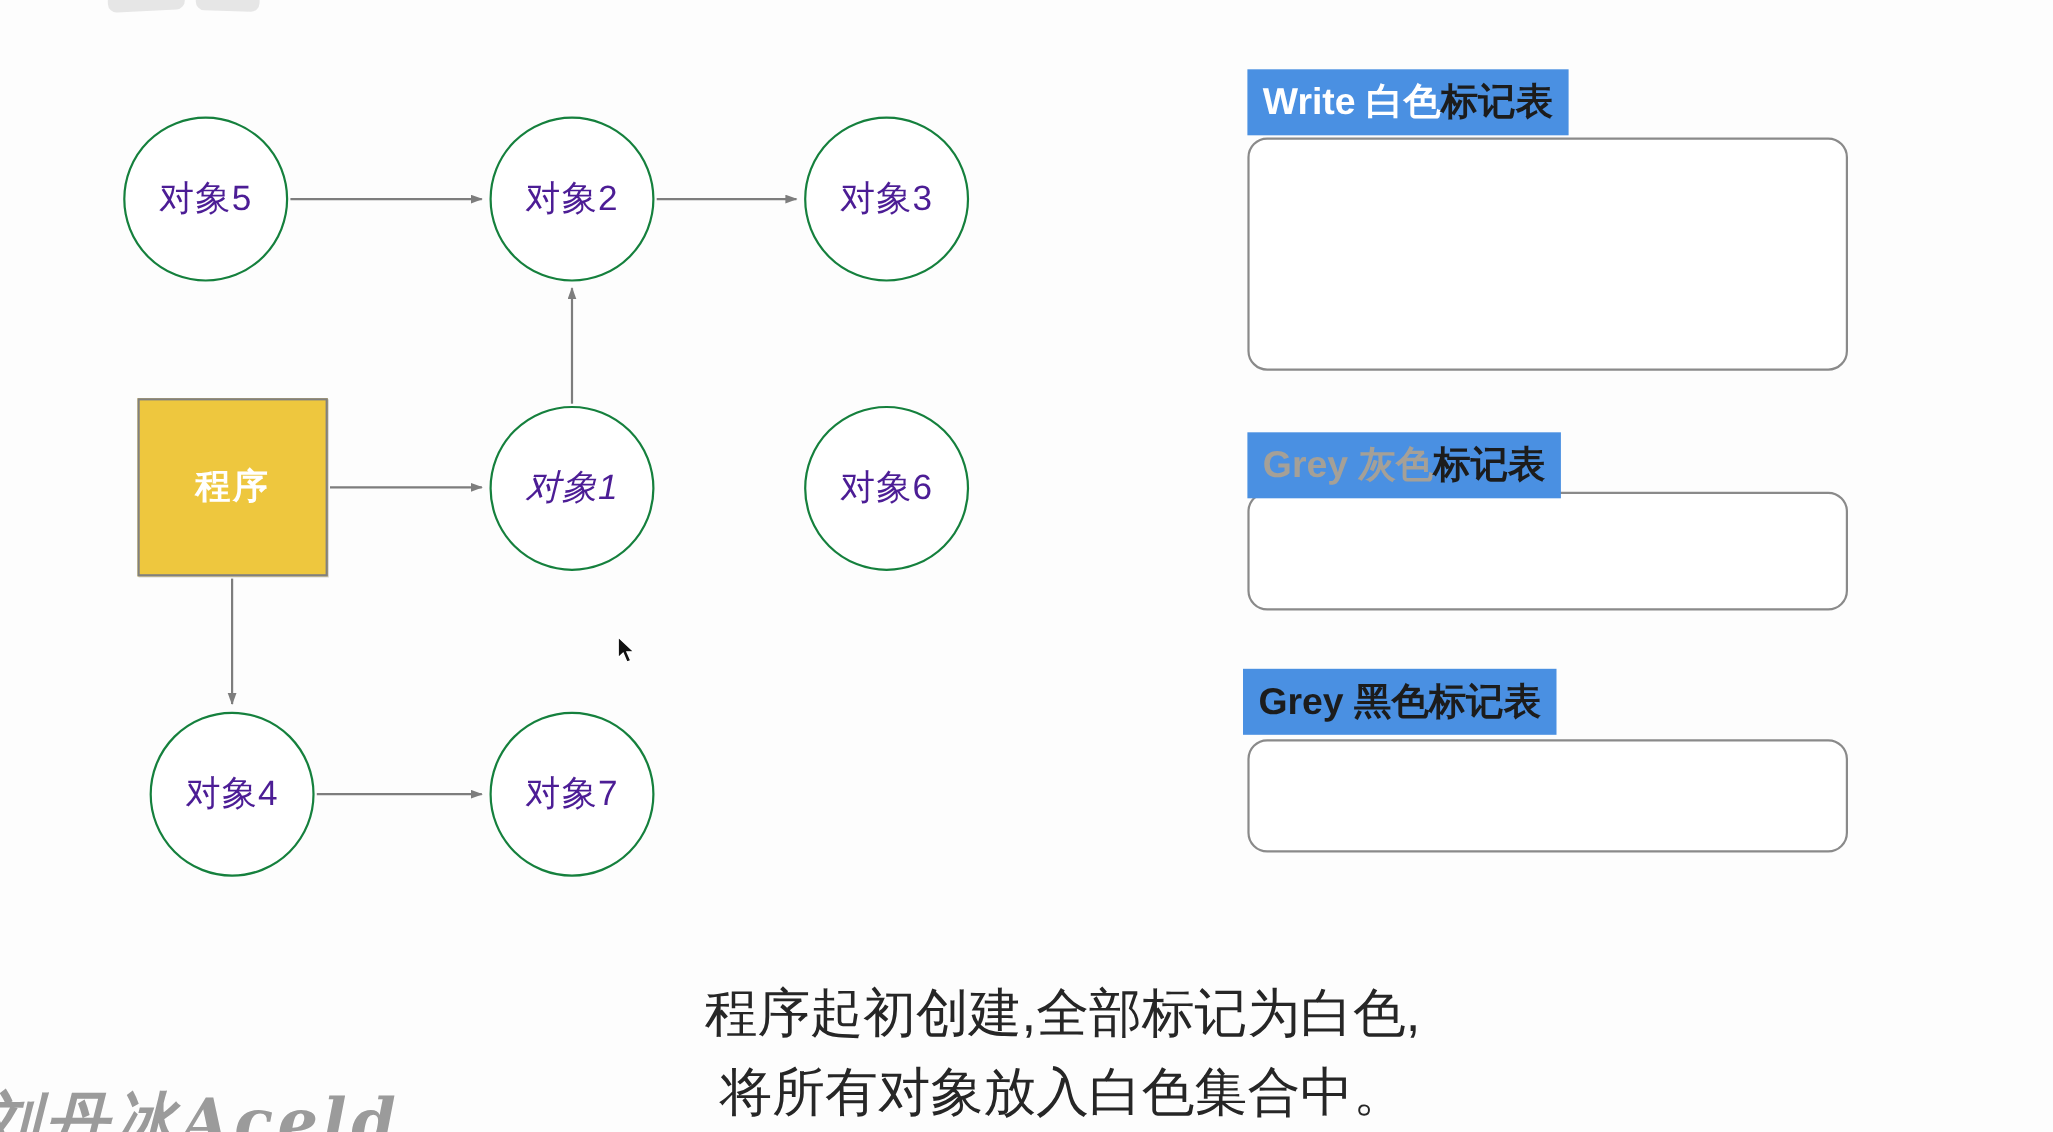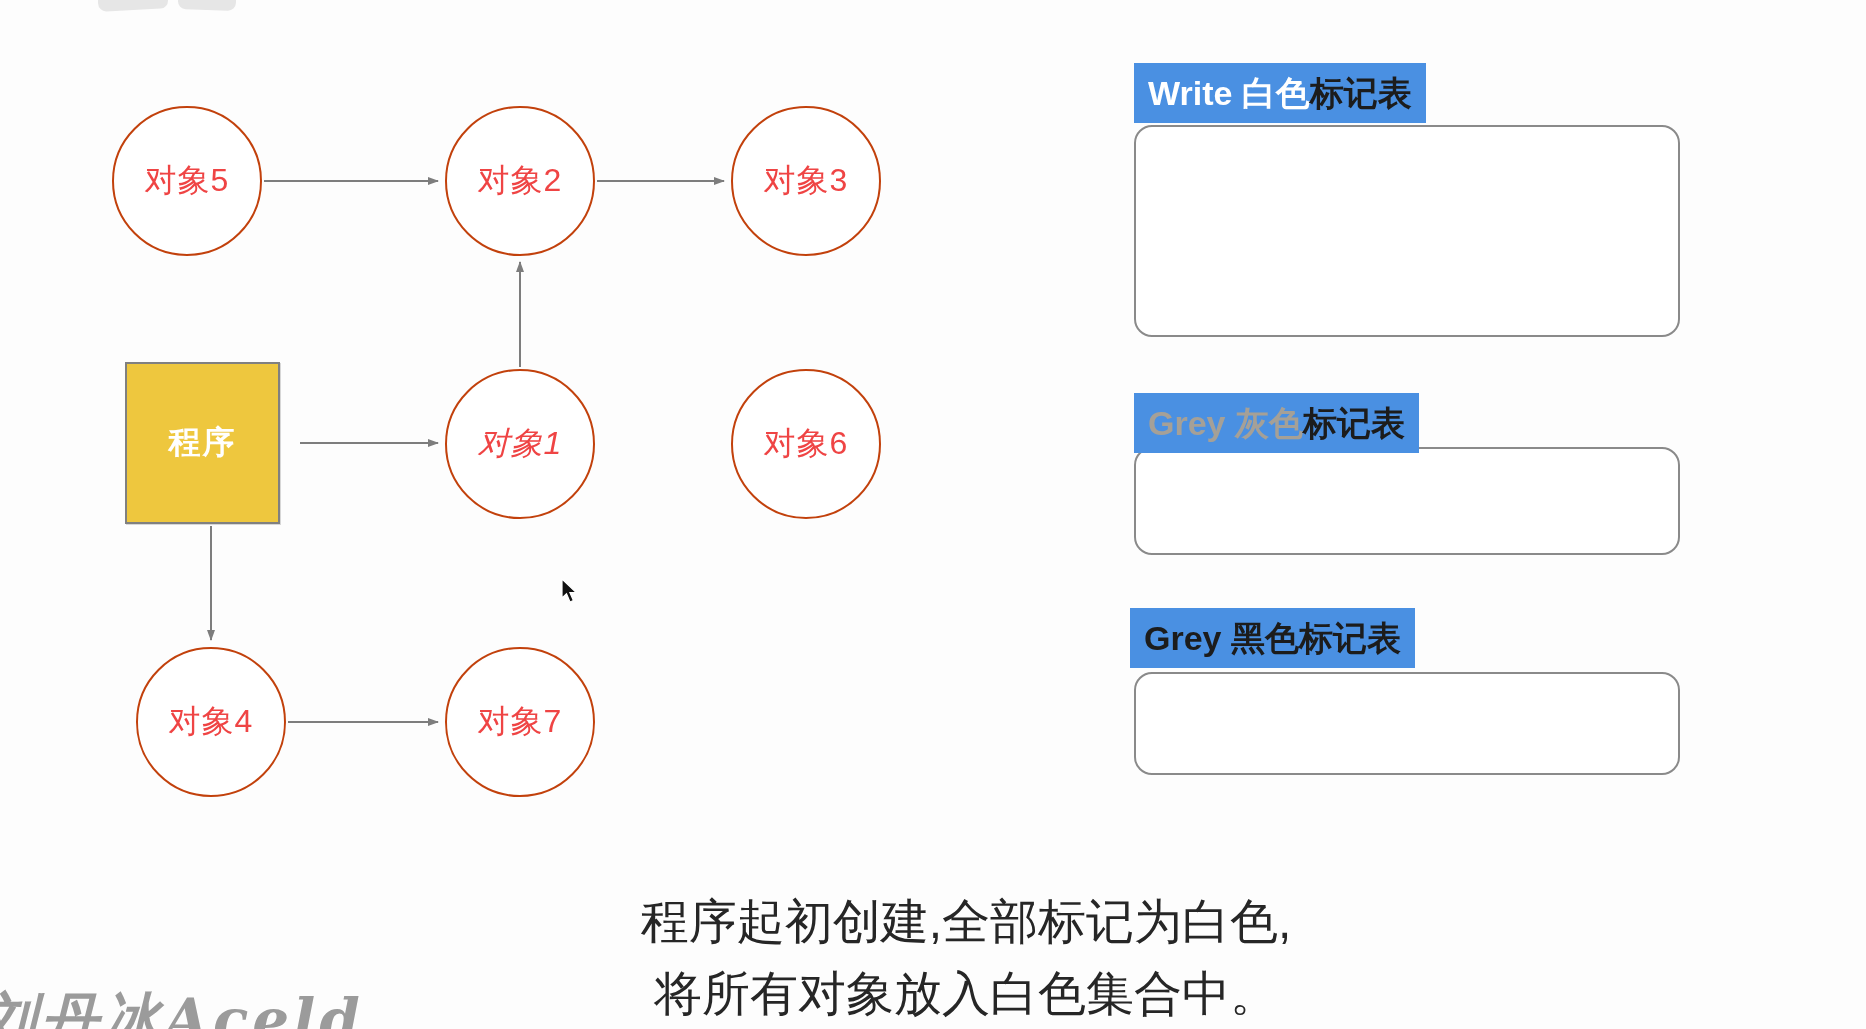--- a/index.html
+++ b/index.html
@@ -4,26 +4,26 @@
 <style>
   html,body{margin:0;padding:0;}
   body{
     width:1866px;height:1029px;position:relative;overflow:hidden;
     background:#fdfdfd;
     font-family:"Liberation Sans","DejaVu Sans",sans-serif;
   }
   
   .node{
     position:absolute;width:150px;height:150px;border-radius:50%;
-    border:2px solid #c2410c;background:#ffffff;box-sizing:border-box;
+    border:2px solid #15803d;background:#ffffff;box-sizing:border-box;
     display:flex;align-items:center;justify-content:center;
-    font-size:32px;color:#ef4444;letter-spacing:1px;
+    font-size:32px;color:#4c1d95;letter-spacing:1px;
   }
   .program-box{
-    position:absolute;left:125px;top:362px;width:155px;height:162px;
+    position:absolute;left:125px;top:362px;width:173px;height:162px;
     background:#eec73e;border:2px solid #808080;box-sizing:border-box;
     display:flex;align-items:center;justify-content:center;
     font-size:32px;font-weight:bold;color:#ffffff;letter-spacing:2px;
     box-shadow:1px 1px 0 rgba(0,0,0,0.15);
   }
   #obj5{left:112px;top:106px;}
   #obj2{left:445px;top:106px;}
   #obj3{left:731px;top:106px;}
   #obj1{left:445px;top:369px;font-style:italic;}
   #obj6{left:731px;top:369px;}

